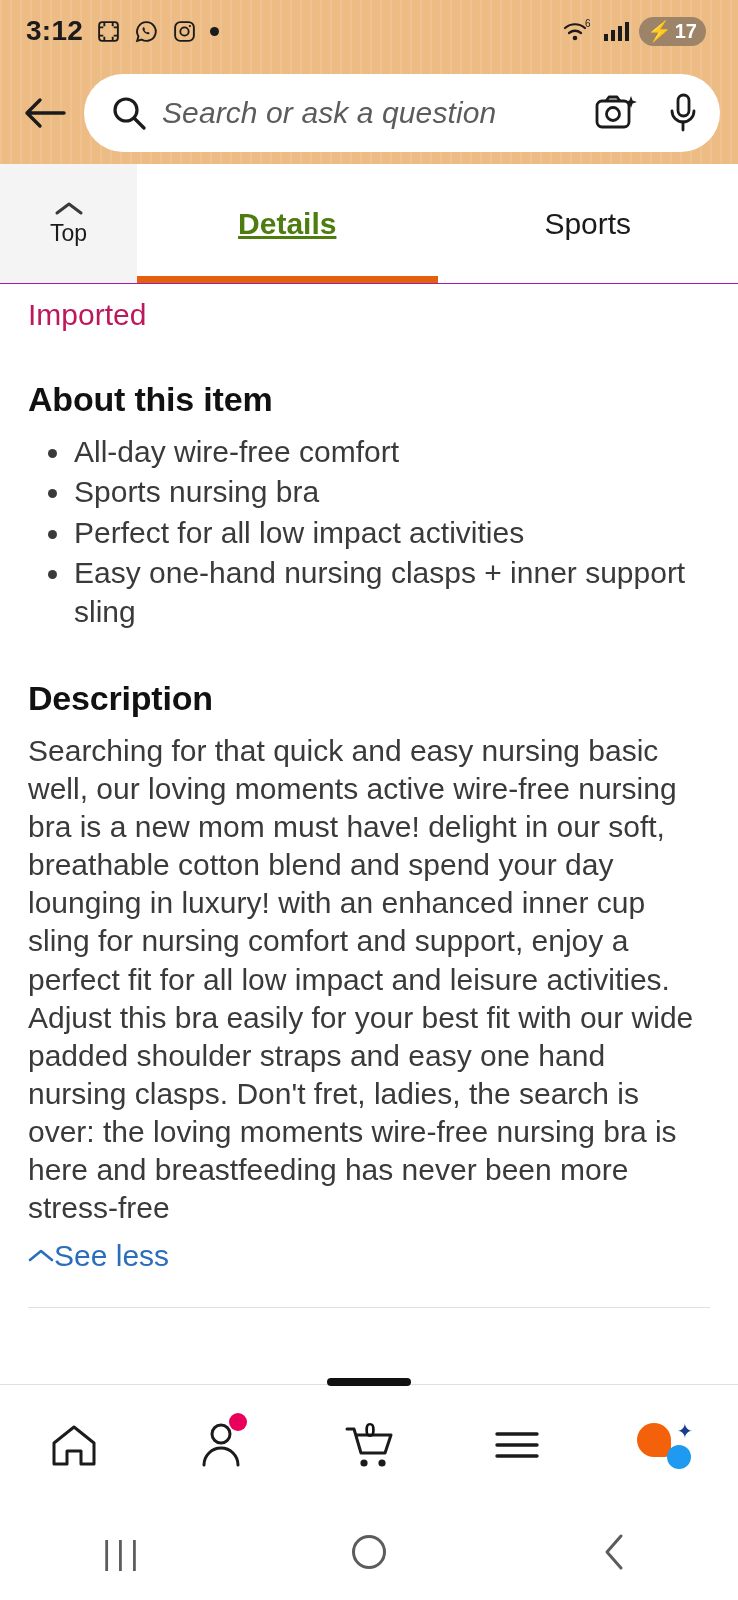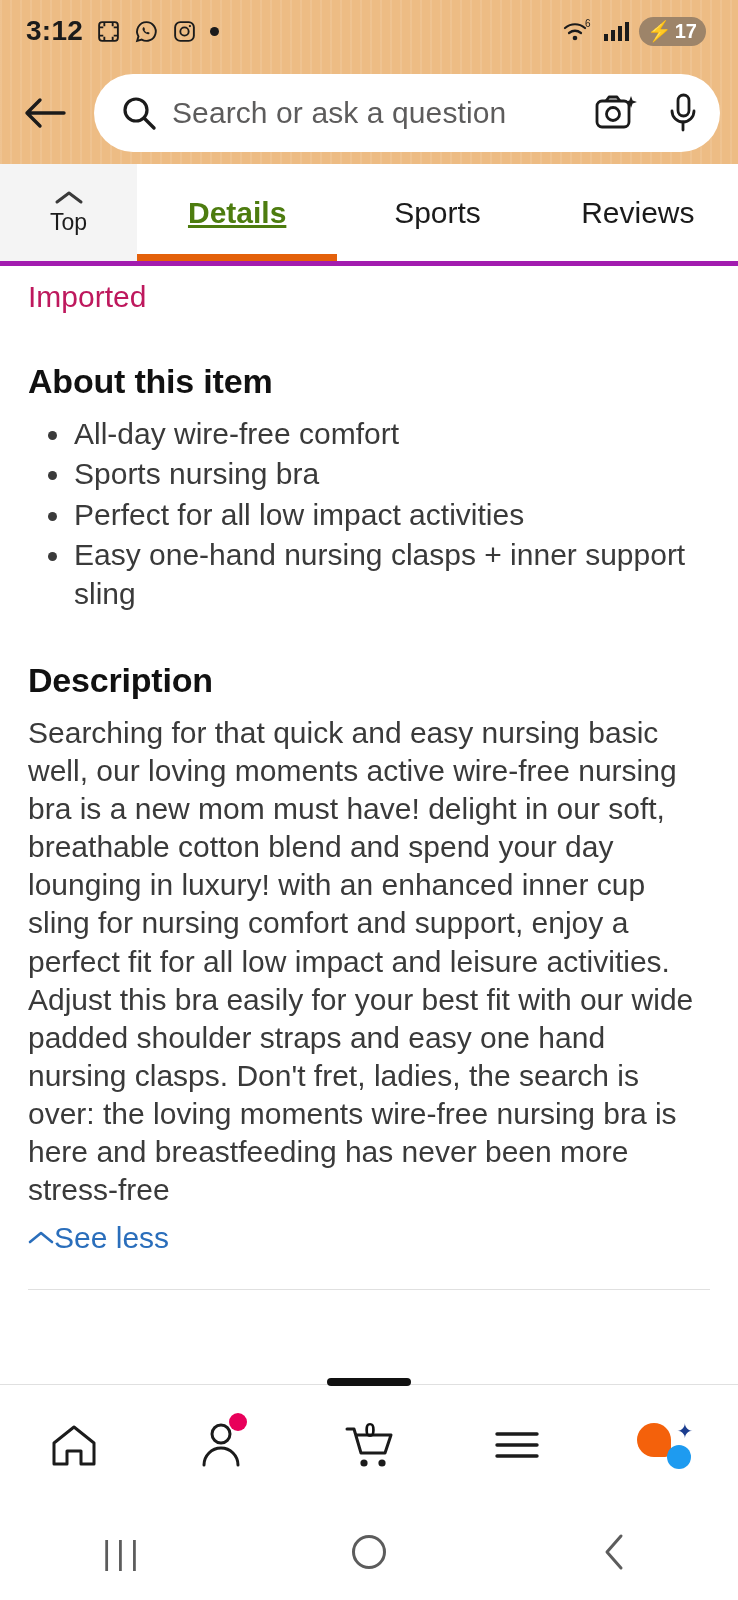--- a/index.html
+++ b/index.html
@@ -77,23 +77,24 @@
     font-weight: 700;
   }
 
   
   .search-header {
     height: 102px;
     background: #edbc84;
     display: flex;
     align-items: center;
     padding: 0 18px 0 16px;
-    gap: 20px;
-    flex: none;
-    position: relative;
+    gap: 10px;
+    flex: none;
+    position: relative;
+    font-style: italic;
   }
   .search-header::before {
     content: "";
     position: absolute;
     left: 0; right: 0; top: 0; bottom: 0;
     background: repeating-linear-gradient(90deg, rgba(255,255,255,0.10) 0 2px, rgba(0,0,0,0.0) 2px 10px);
     pointer-events: none;
   }
   .back-btn {
     width: 58px; height: 58px;
@@ -116,24 +117,24 @@
   .search-pill .placeholder {
     flex: 1;
     font-size: 30px;
     color: #5d5c5c;
     letter-spacing: .1px;
   }
 
   
   .tabs {
     display: flex;
-    height: 102px;
-    background: #ffffff;
-    flex: none;
-    border-bottom: 5px solid #a21caf;
+    height: 120px;
+    background: #ffffff;
+    flex: none;
+    border-bottom: 1px solid #a21caf;
   }
   .tab {
     flex: 1;
     display: flex;
     align-items: center;
     justify-content: center;
     font-size: 30px;
     color: #1b1b1b;
     position: relative;
   }
@@ -381,23 +382,20 @@
         <path d="M3 13 L15 4 L27 13" fill="none" stroke="#3a3a3a" stroke-width="3" stroke-linecap="round" stroke-linejoin="round"></path>
       </svg>
       <span>Top</span>
     </div>
     <div class="tab active">
       <span>Details</span>
     </div>
     <div class="tab">
       <span>Sports</span>
     </div>
-    <div class="tab">
-      <span>Reviews</span>
-    </div>
   </div>
 
   <div class="content">
     <div class="imported">Imported</div>
 
     <h2 class="section-title">About this item</h2>
     <ul class="bullets">
       <li>All-day wire-free comfort</li>
       <li>Sports nursing bra</li>
       <li>Perfect for all low impact activities</li>

